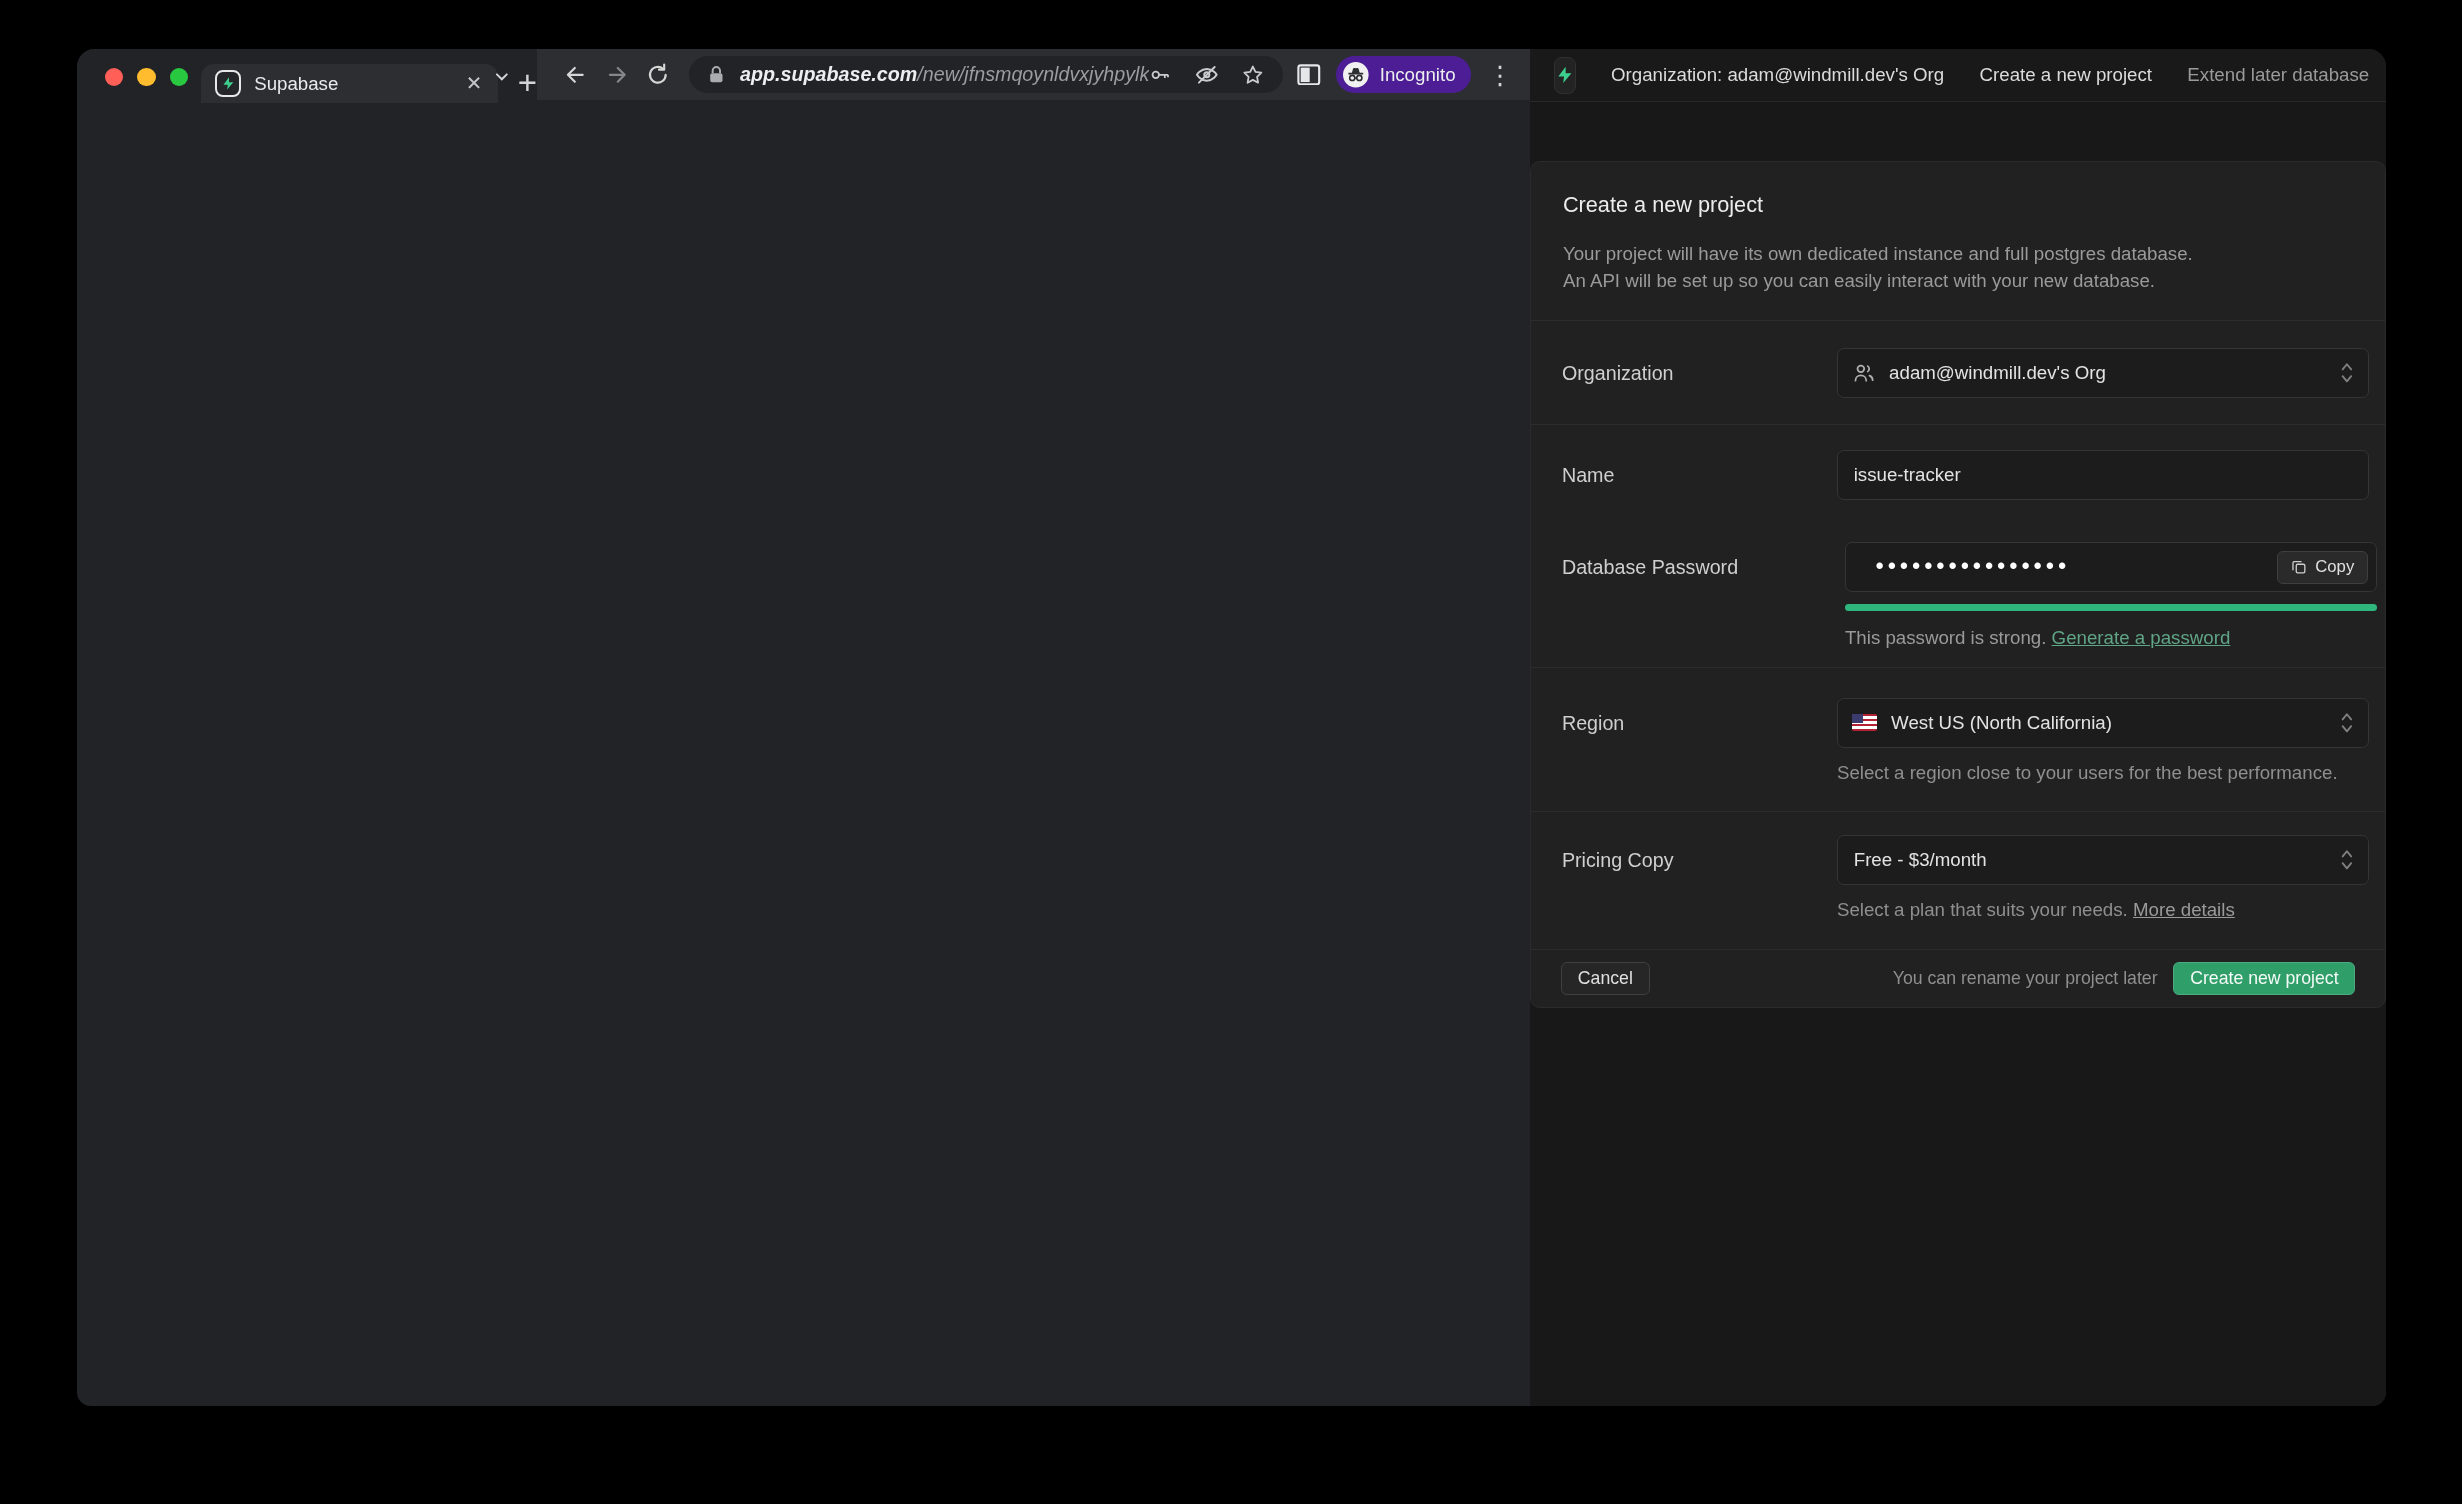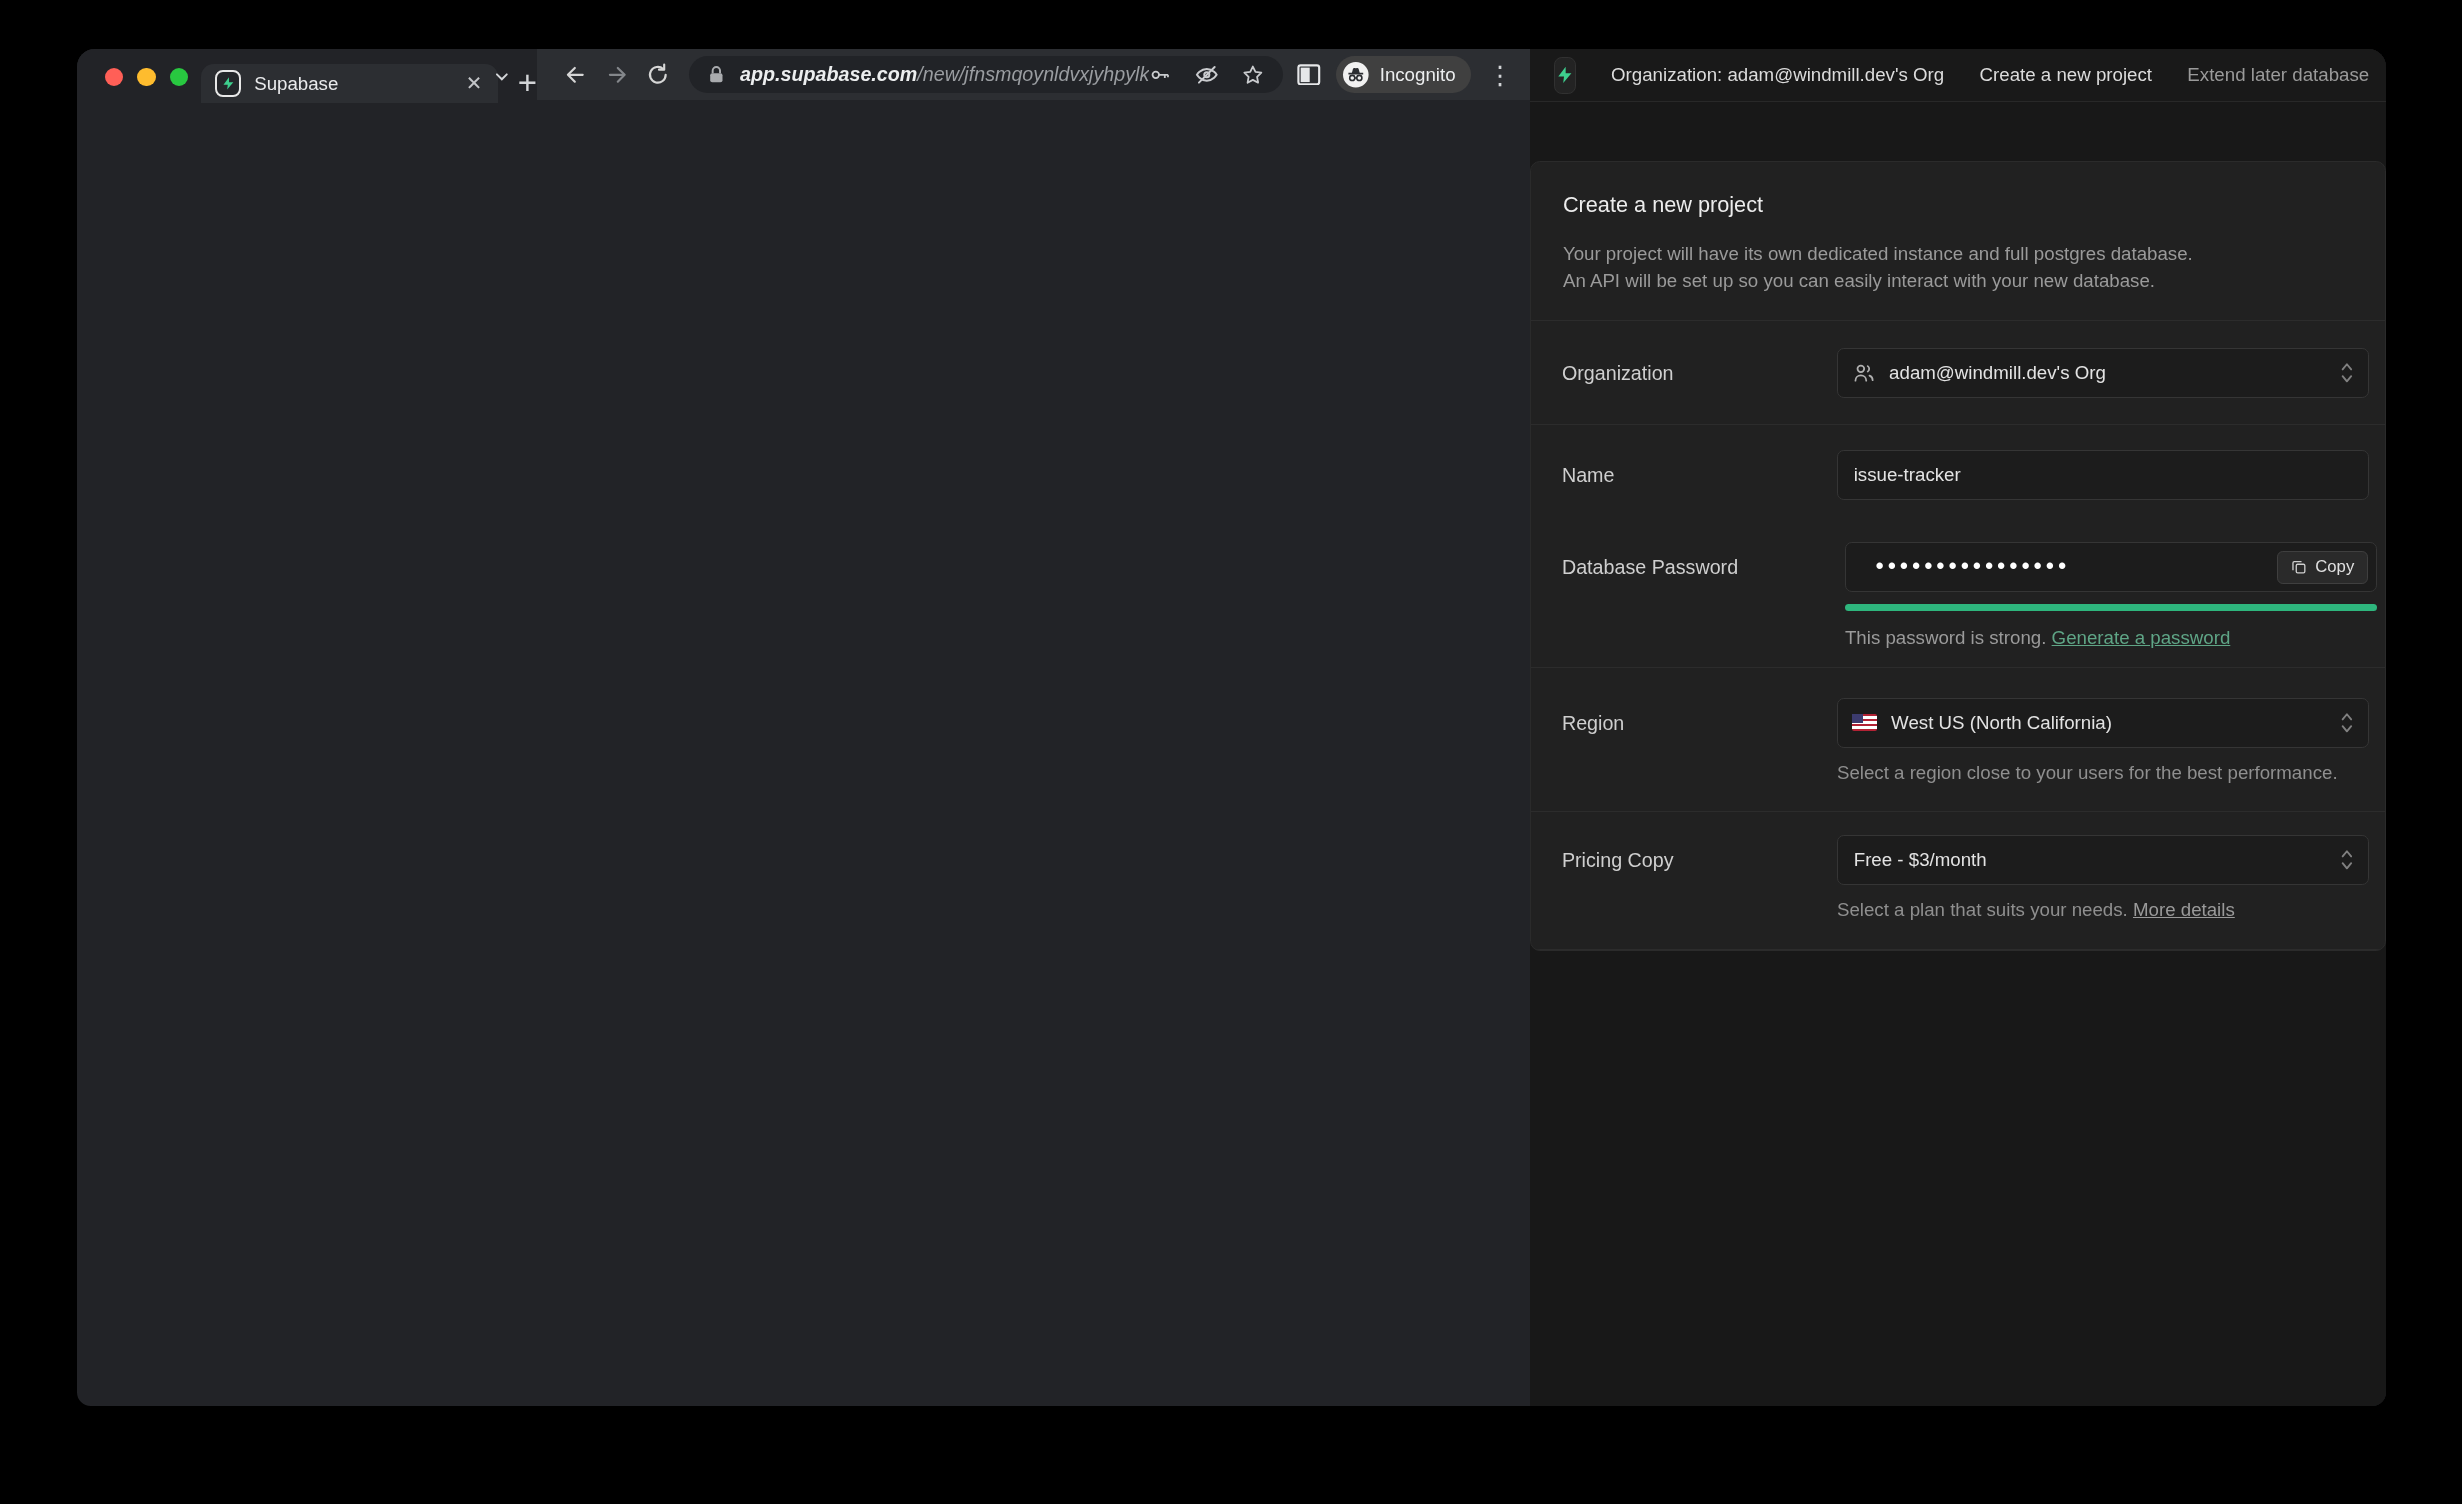--- a/index.html
+++ b/index.html
@@ -26,21 +26,21 @@
 
   
   .toolbar { height:51px; background:#2c2e32; display:flex; align-items:center; padding:0 17.7px; flex:0 0 auto; }
   .nav-ic { margin:0 8.9px; display:flex; align-items:center; }
   .omnibox { flex:1; height:37px; margin:0 13.8px 0 9.9px; background:#212327; border-radius:18.7px;
              display:flex; align-items:center; padding:0 19.7px; min-width:0; }
   .url { margin-left:15px; font-size:19.7px; white-space:nowrap; overflow:hidden;font-style:italic; }
   .url .domain { color:#eceeef; font-weight:bold; }
   .url .path { color:#9a9da1; }
   .omni-right { margin-left:auto; display:flex; align-items:center; gap:23.6px; }
-  .incog-chip { height:37px; background:#404040; border-radius:18.7px; display:flex; align-items:center;
+  .incog-chip { height:37px; background:#4c1d95; border-radius:18.7px; display:flex; align-items:center;
                 gap:9.9px; padding:4.9px 15.8px 4.9px 5.9px; margin-left:15.8px;justify-content:space-between; }
   .incog-label { color:#eceeef; font-size:18.7px; }
   .menu-dots { color:#d2d4d7; font-size:25.6px; margin-left:15.8px; letter-spacing:0; }
 
   
   .content { flex:1; background:#181818; display:flex; flex-direction:column; overflow:hidden; }
   .appbar { height:53px; flex:0 0 auto; background:#191919; border-bottom:1px solid #282828;
             display:flex; align-items:center; padding:0 23.6px; gap:17.7px; }
   .logo-btn { width:37px; height:37px; background:#232323; border:1px solid #313131; border-radius:7.9px;
               display:flex; align-items:center; justify-content:center; }
@@ -308,18 +308,23 @@
                     <polyline points="3 19 8 25 13 19"></polyline>
                   </svg>
               </span>
             </div>
             <div class="help-text"><span>Select a plan that suits your needs. </span><a>More details</a></div>
           </div>
         </div>
 
         <div class="divider"></div>
 
+        <div class="card-footer">
+          <span class="btn btn-cancel">Cancel</span>
+          <span class="footer-note">You can rename your project later</span>
+          <span class="btn btn-primary">Create new project</span>
+        </div>
 
       </div>
     </div>
   </div>
 </div>
 
 
 </body></html>

